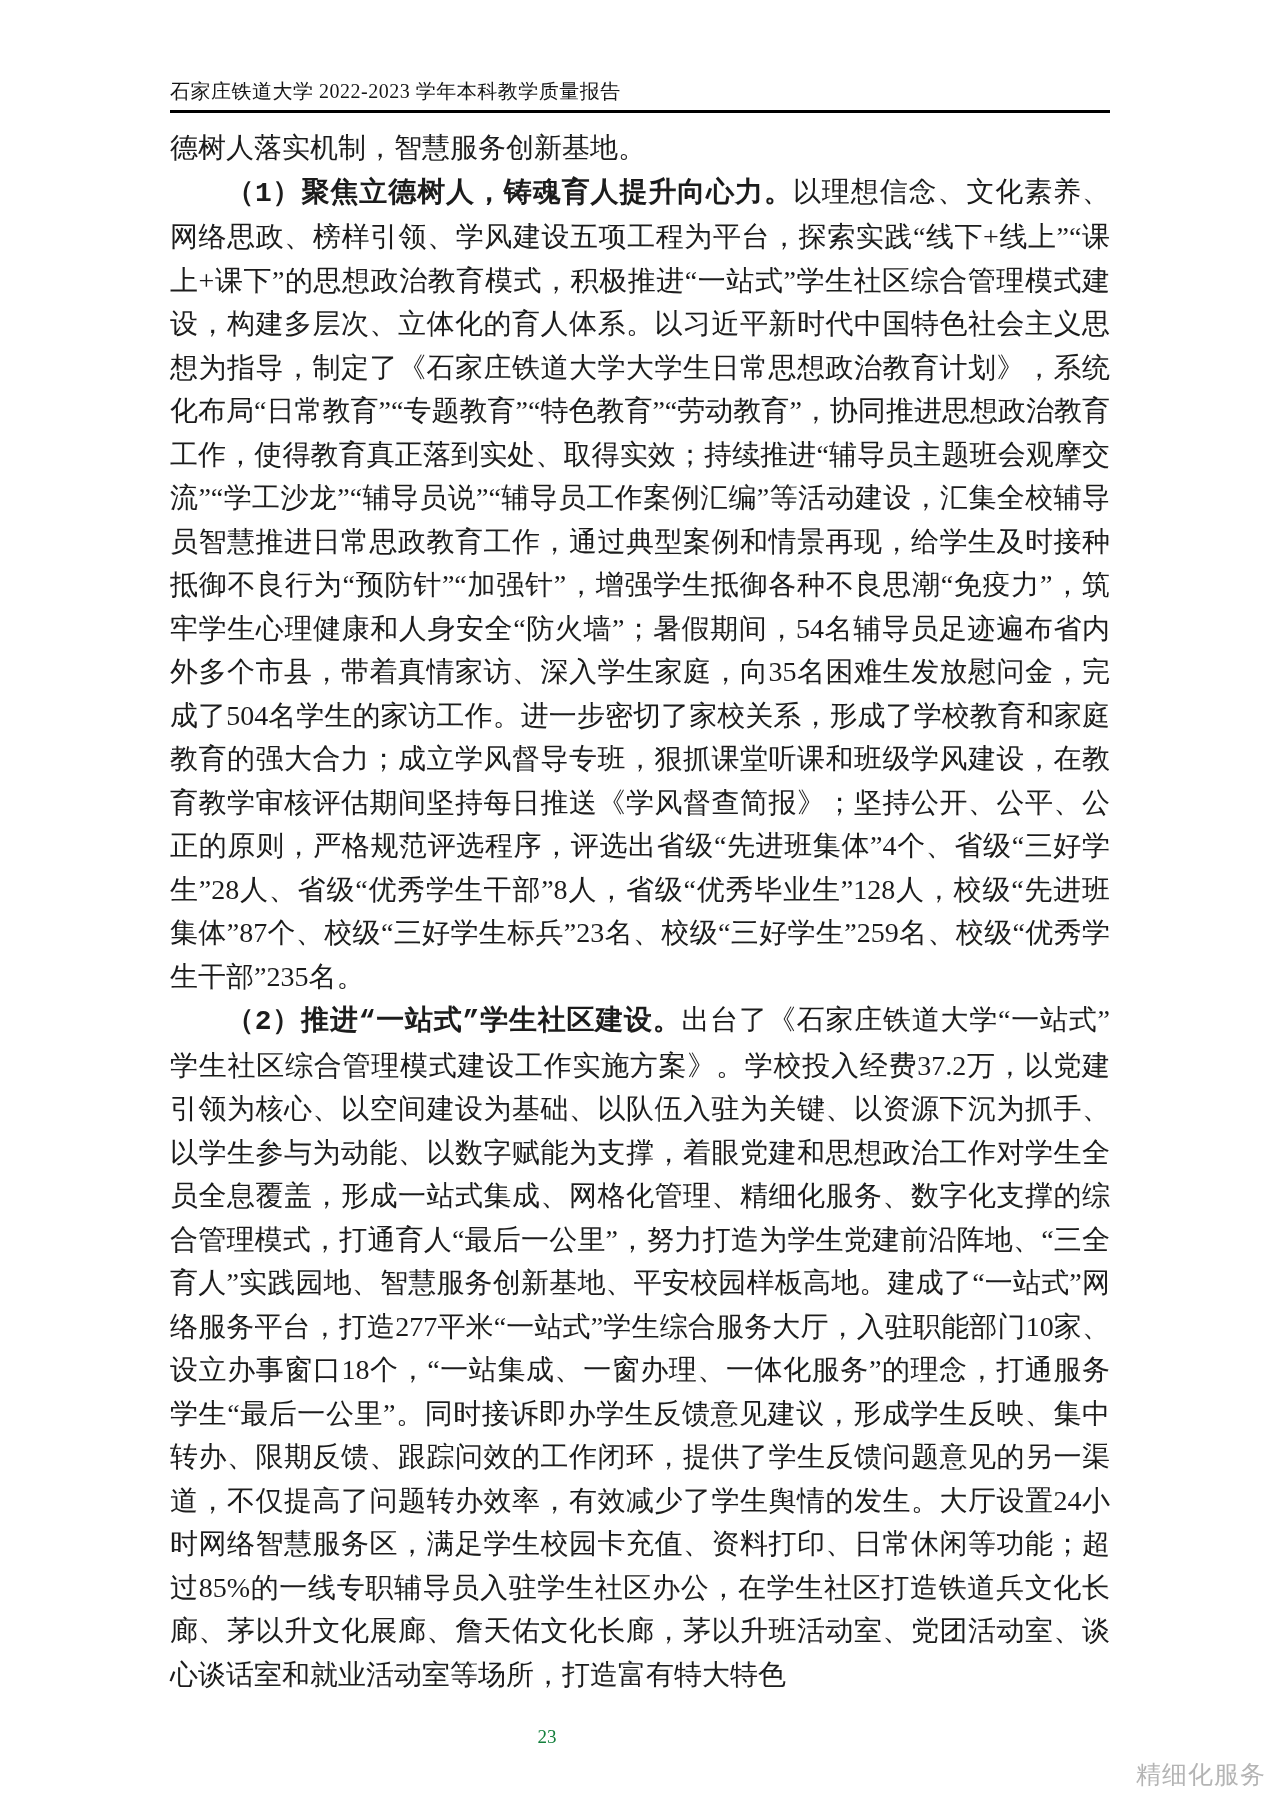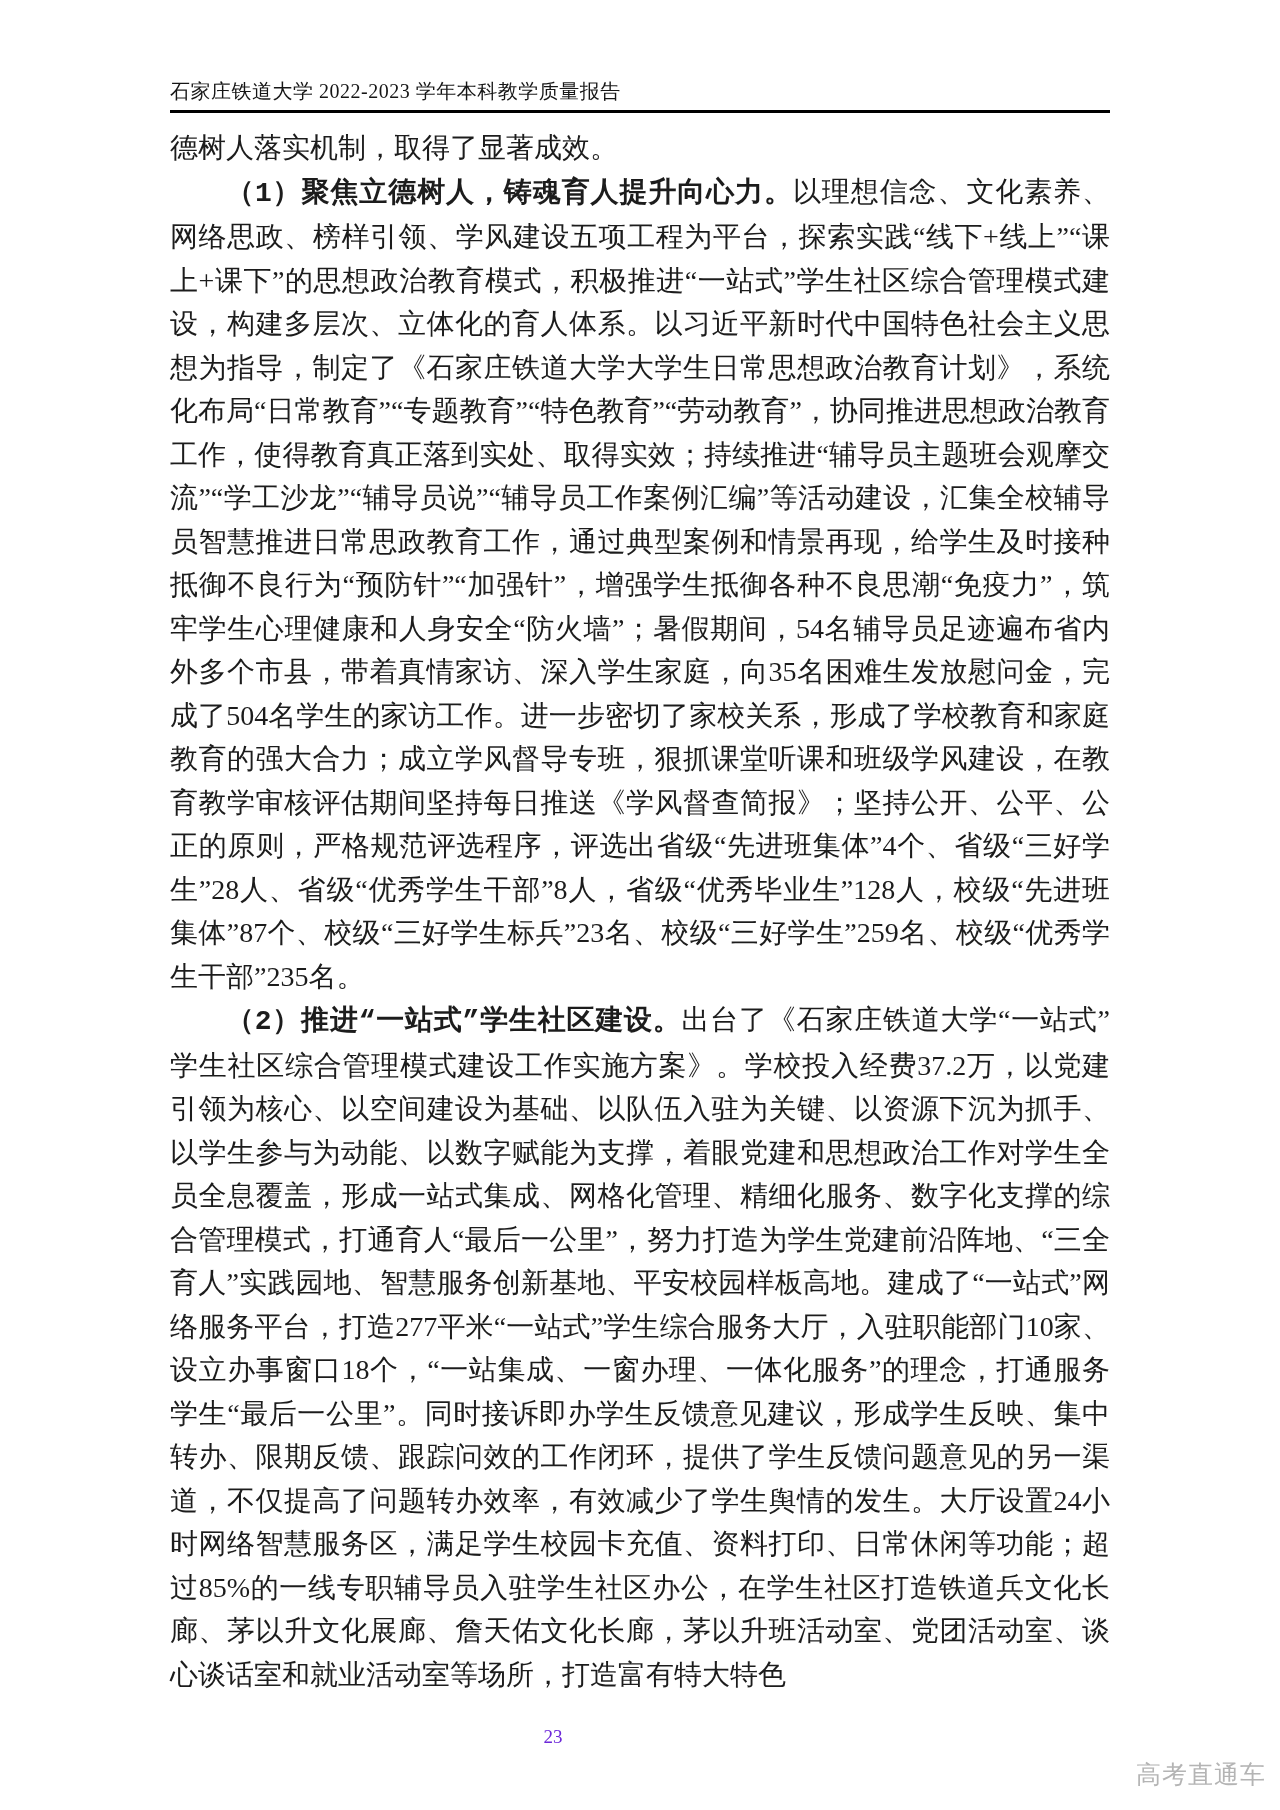--- a/index.html
+++ b/index.html
@@ -53,25 +53,25 @@
   .doc-body p.indent {
     text-indent: 56px;
   }
   .lead {
     font-weight: bold;
     font-family: Liberation Mono, monospace;
   }
   .page-number {
     position: absolute;
     top: 1726px;
-    left: 170px;
+    left: 164px;
     width: 766px;
     text-align: center;
     font-size: 19px;
-    color: #6d28d9;
+    color: #15803d;
   }
   .watermark {
     position: absolute;
     top: 1758px;
     left: 1136px;
     font-size: 25px;
     letter-spacing: 1px;
     color: #b4b4b4;
     font-family: "Liberation Sans", "DejaVu Sans", sans-serif;
     white-space: nowrap;
@@ -81,25 +81,25 @@
 <body>
 
 <div class="page">
 
   <div class="doc-header">石家庄铁道大学 2022-2023 学年本科教学质量报告</div>
 
   <div class="header-rule"></div>
 
   <div class="doc-body">
 
-    <p>德树人落实机制，取得了显著成效。</p>
+    <p>德树人落实机制，智慧服务创新基地。</p>
 
     <p class="indent"><span class="lead">（1）聚焦立德树人，铸魂育人提升向心力。</span><span>以理想信念、文化素养、网络思政、榜样引领、学风建设五项工程为平台，探索实践“线下+线上”“课上+课下”的思想政治教育模式，积极推进“一站式”学生社区综合管理模式建设，构建多层次、立体化的育人体系。以习近平新时代中国特色社会主义思想为指导，制定了《石家庄铁道大学大学生日常思想政治教育计划》，系统化布局“日常教育”“专题教育”“特色教育”“劳动教育”，协同推进思想政治教育工作，使得教育真正落到实处、取得实效；持续推进“辅导员主题班会观摩交流”“学工沙龙”“辅导员说”“辅导员工作案例汇编”等活动建设，汇集全校辅导员智慧推进日常思政教育工作，通过典型案例和情景再现，给学生及时接种抵御不良行为“预防针”“加强针”，增强学生抵御各种不良思潮“免疫力”，筑牢学生心理健康和人身安全“防火墙”；暑假期间，54名辅导员足迹遍布省内外多个市县，带着真情家访、深入学生家庭，向35名困难生发放慰问金，完成了504名学生的家访工作。进一步密切了家校关系，形成了学校教育和家庭教育的强大合力；成立学风督导专班，狠抓课堂听课和班级学风建设，在教育教学审核评估期间坚持每日推送《学风督查简报》；坚持公开、公平、公正的原则，严格规范评选程序，评选出省级“先进班集体”4个、省级“三好学生”28人、省级“优秀学生干部”8人，省级“优秀毕业生”128人，校级“先进班集体”87个、校级“三好学生标兵”23名、校级“三好学生”259名、校级“优秀学生干部”235名。</span></p>
 
     <p class="indent"><span class="lead">（2）推进“一站式”学生社区建设。</span><span>出台了《石家庄铁道大学“一站式”学生社区综合管理模式建设工作实施方案》。学校投入经费37.2万，以党建引领为核心、以空间建设为基础、以队伍入驻为关键、以资源下沉为抓手、以学生参与为动能、以数字赋能为支撑，着眼党建和思想政治工作对学生全员全息覆盖，形成一站式集成、网格化管理、精细化服务、数字化支撑的综合管理模式，打通育人“最后一公里”，努力打造为学生党建前沿阵地、“三全育人”实践园地、智慧服务创新基地、平安校园样板高地。建成了“一站式”网络服务平台，打造277平米“一站式”学生综合服务大厅，入驻职能部门10家、设立办事窗口18个，“一站集成、一窗办理、一体化服务”的理念，打通服务学生“最后一公里”。同时接诉即办学生反馈意见建议，形成学生反映、集中转办、限期反馈、跟踪问效的工作闭环，提供了学生反馈问题意见的另一渠道，不仅提高了问题转办效率，有效减少了学生舆情的发生。大厅设置24小时网络智慧服务区，满足学生校园卡充值、资料打印、日常休闲等功能；超过85%的一线专职辅导员入驻学生社区办公，在学生社区打造铁道兵文化长廊、茅以升文化展廊、詹天佑文化长廊，茅以升班活动室、党团活动室、谈心谈话室和就业活动室等场所，打造富有特大特色</span></p>
 
   </div>
 
   <div class="page-number">23</div>
 
-  <div class="watermark">高考直通车</div>
+  <div class="watermark">精细化服务</div>
 
 </div>
 
 </body></html>

